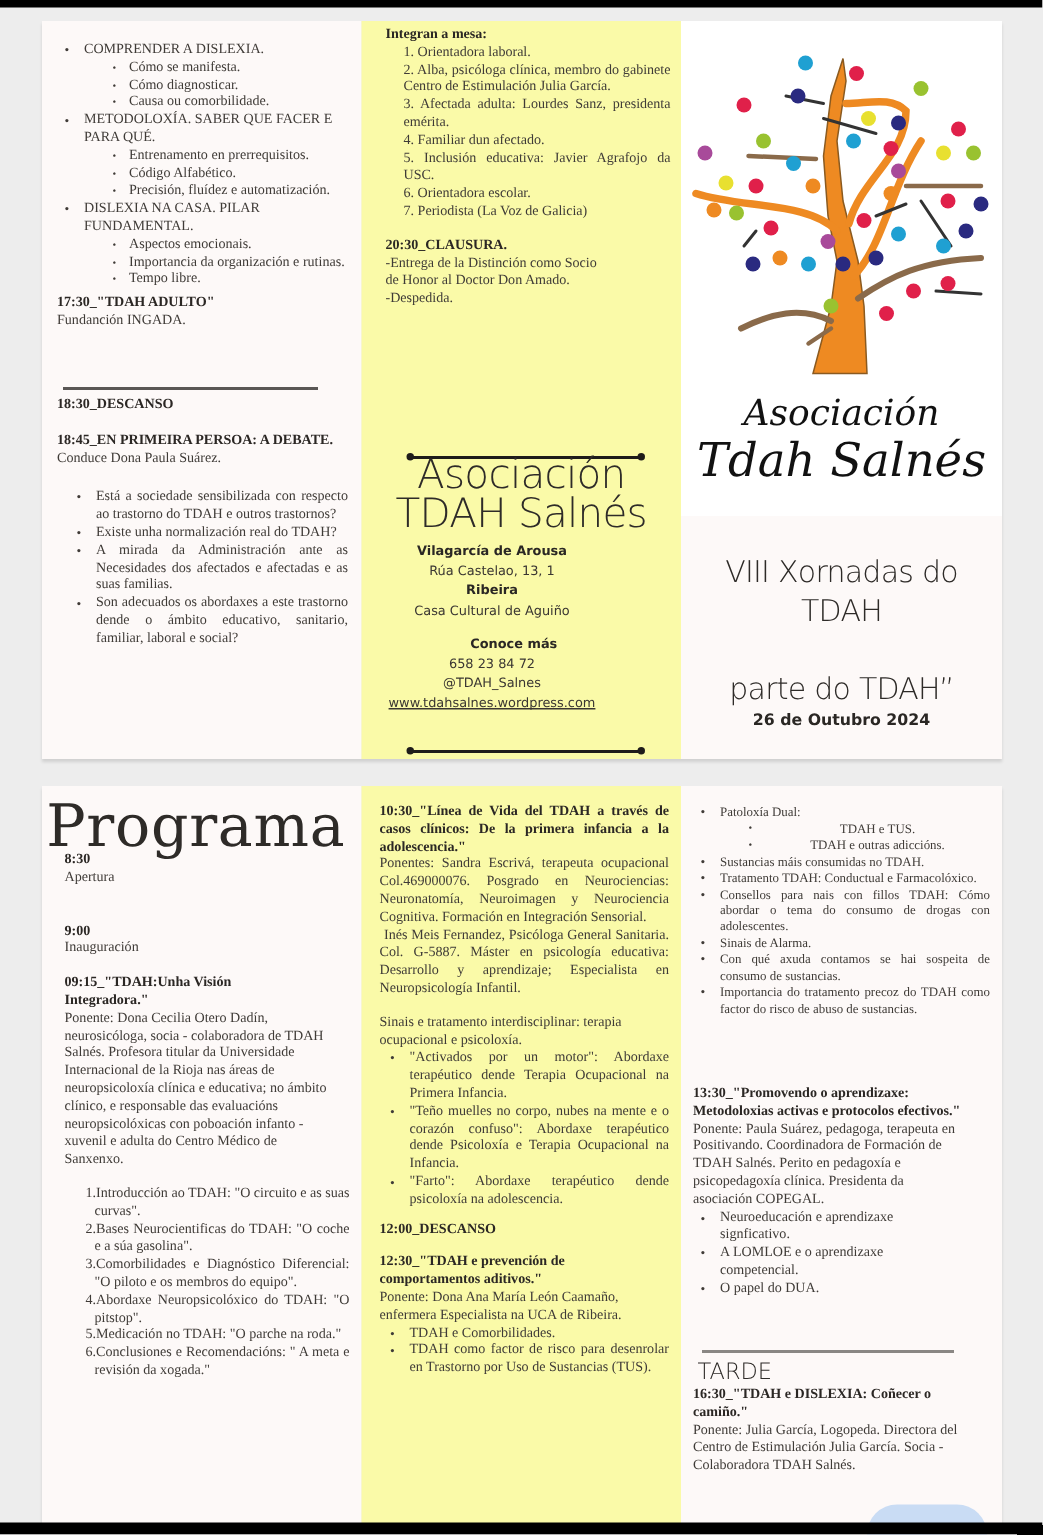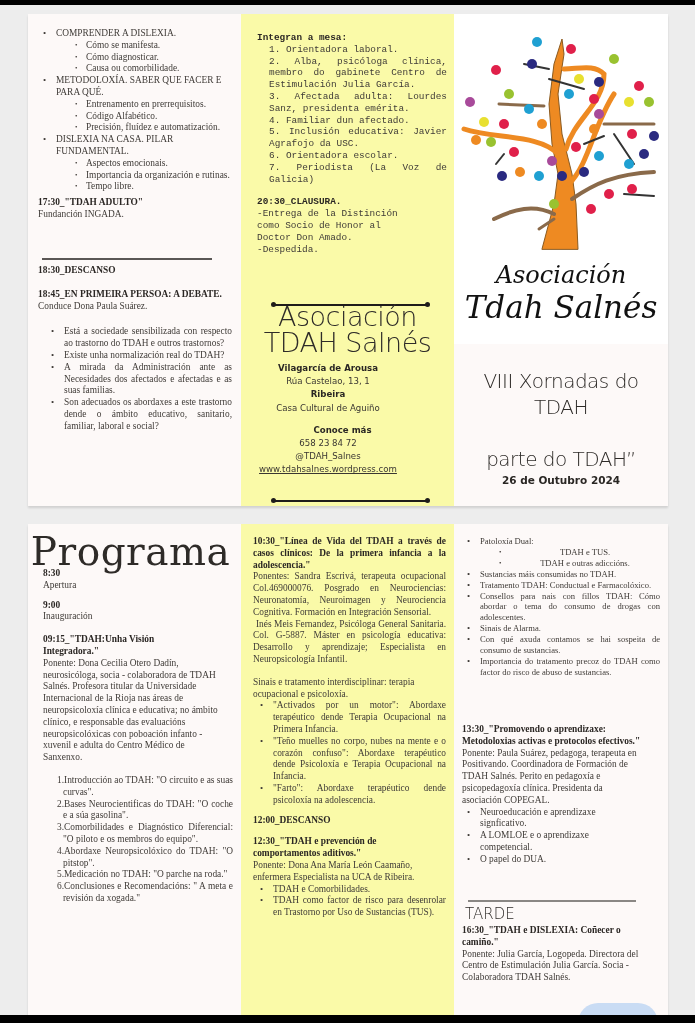--- a/index.html
+++ b/index.html
@@ -92,21 +92,21 @@
       <ul class="b1 just" style="margin-top:14px; padding-left:8px;">
         <li>Está a sociedade sensibilizada con respecto ao trastorno do TDAH e outros trastornos?</li>
         <li>Existe unha normalización real do TDAH?</li>
         <li>A mirada da Administración ante as Necesidades dos afectados e afectadas e as suas familias.</li>
         <li>Son adecuados os abordaxes a este trastorno dende o ámbito educativo, sanitario, familiar, laboral e social?</li>
       </ul>
     </div>
   </div>
 
   <div class="col mid">
-    <div class="txt" style="position:absolute; left:16px; top:18px; width:190px;font-family:Liberation Mono, monospace;">
+    <div class="txt" style="position:absolute; left:16px; top:4px; width:190px;">
       <div class="bold">Integran a mesa:</div>
       <ol class="num just" style="padding-left:12px;">
         <li>1. Orientadora laboral.</li>
         <li>2. Alba, psicóloga clínica, membro do gabinete Centro de Estimulación Julia García.</li>
         <li>3. Afectada adulta: Lourdes Sanz, presidenta emérita.</li>
         <li>4. Familiar dun afectado.</li>
         <li>5. Inclusión educativa: Javier Agrafojo da USC.</li>
         <li>6. Orientadora escolar.</li>
         <li>7. Periodista (La Voz de Galicia)</li>
       </ol>
@@ -204,21 +204,21 @@
   </div>
 </div>
 
 <div class="sheet two">
 
   <div class="col left">
     <div class="big-title" style="position:absolute; left:0; top:10px; width:205px; font-family:'DejaVu Serif',serif; font-weight:normal; font-size:39px; line-height:36px; letter-spacing:0.5px;">Programa</div>
     <div class="txt" style="position:absolute; left:15px; top:44px; width:190px;">
       <div class="bold">8:30</div>
       <div>Apertura</div>
-      <div class="bold" style="margin-top:8px;">9:00</div>
+      <div class="bold" style="margin-top:24px;">9:00</div>
       <div>Inauguración</div>
       <div class="bold" style="margin-top:11px; width:150px;">09:15_"TDAH:Unha Visión Integradora."</div>
       <div style="width:180px;">Ponente: Dona Cecilia Otero Dadín, neurosicóloga, socia - colaboradora de TDAH Salnés. Profesora titular da Universidade Internacional de la Rioja nas áreas de neuropsicoloxía clínica e educativa; no ámbito clínico, e responsable das evaluacións neuropsicolóxicas con poboación infanto - xuvenil e adulta do Centro Médico de Sanxenxo.</div>
       <ol class="num just" style="margin-top:11px; padding-left:14px;">
         <li style="padding-left:6px; text-indent:-6px;"><span>1.</span><span>Introducción ao TDAH: "O circuito e as suas curvas".</span></li>
         <li style="padding-left:6px; text-indent:-6px;"><span>2.</span><span>Bases Neurocientificas do TDAH: "O coche e a súa gasolina".</span></li>
         <li style="padding-left:6px; text-indent:-6px;"><span>3.</span><span>Comorbilidades e Diagnóstico Diferencial: "O piloto e os membros do equipo".</span></li>
         <li style="padding-left:6px; text-indent:-6px;"><span>4.</span><span>Abordaxe Neuropsicolóxico do TDAH: "O pitstop".</span></li>
         <li style="padding-left:6px; text-indent:-6px;"><span>5.</span><span>Medicación no TDAH: "O parche na roda."</span></li>
         <li style="padding-left:6px; text-indent:-6px;"><span>6.</span><span>Conclusiones e Recomendacións: " A meta e revisión da xogada."</span></li>

